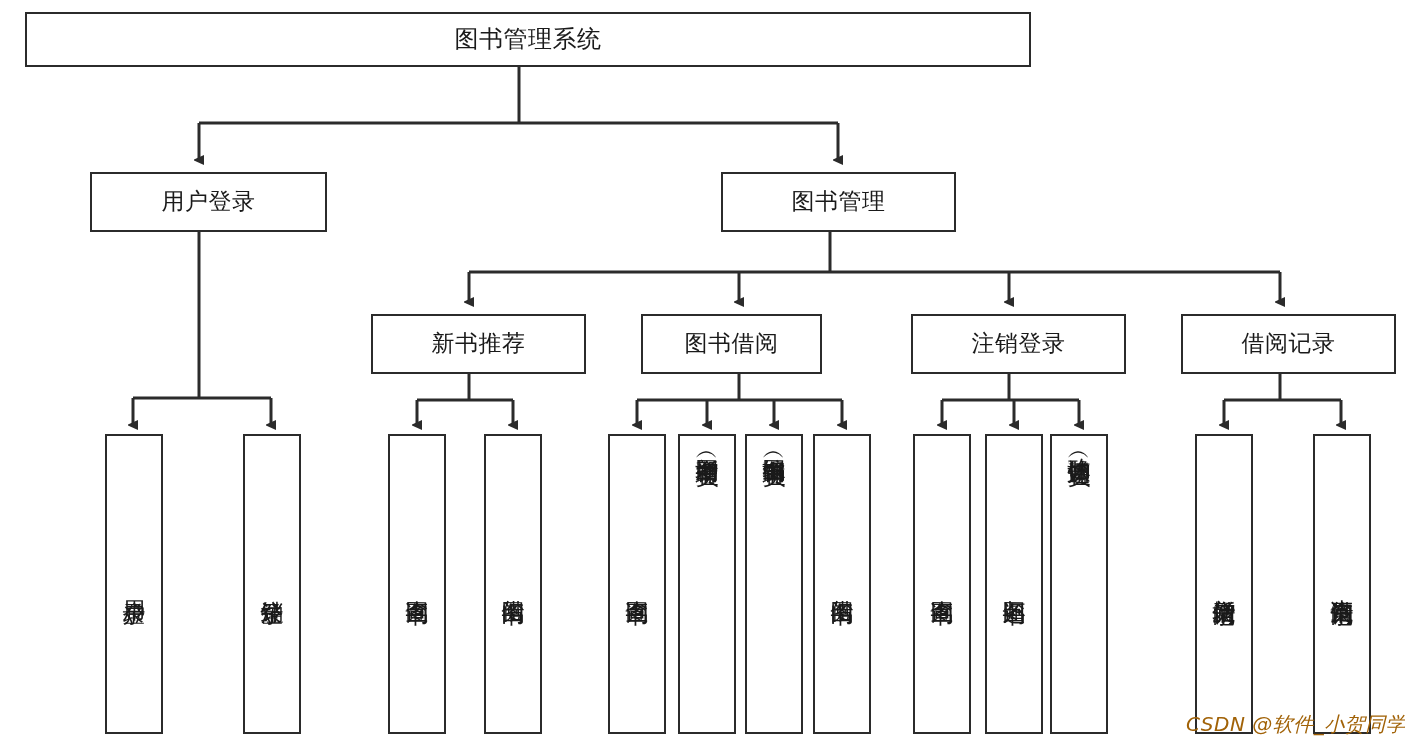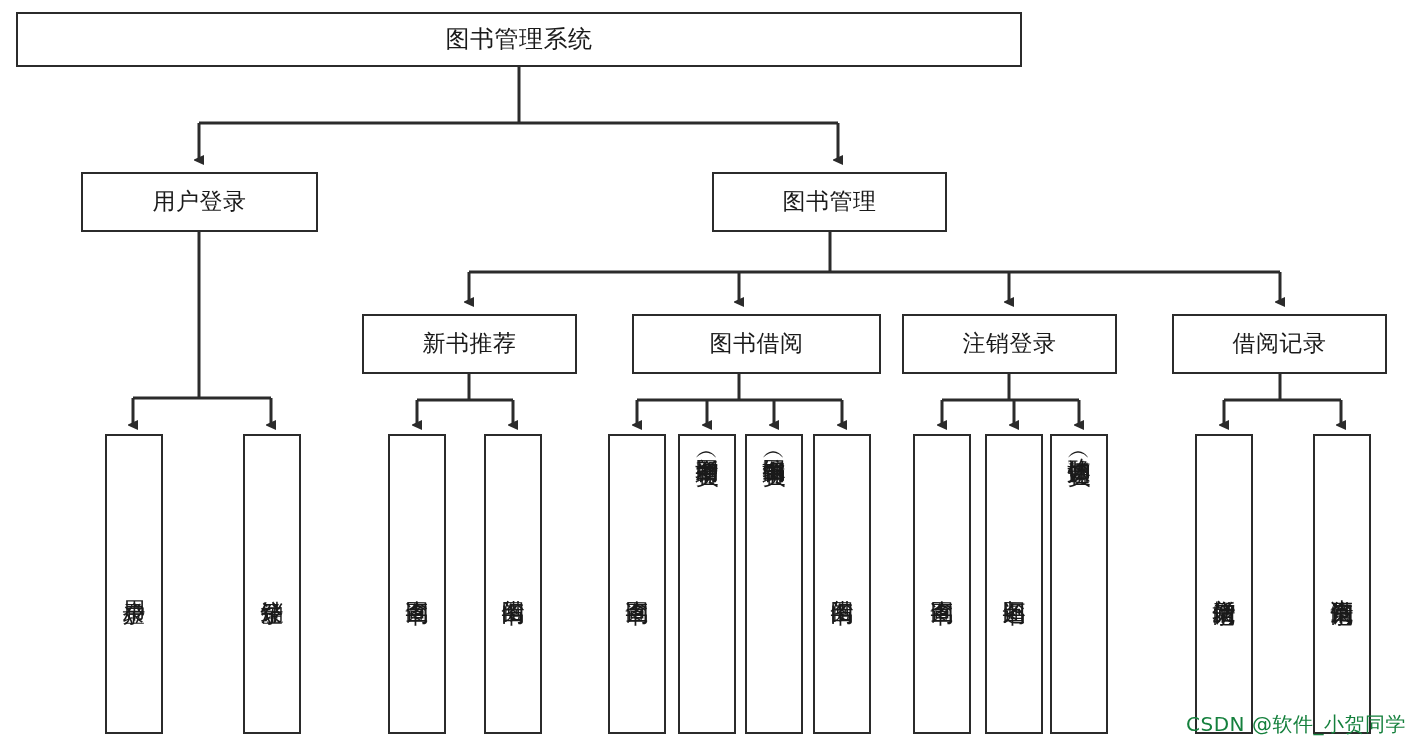--- a/index.html
+++ b/index.html
@@ -32,20 +32,21 @@
     background: #ffffff;
     display: flex;
     align-items: center;
     justify-content: center;
     color: #1a1a1a;
   }
   .node.horizontal {
     font-size: 23px;
     letter-spacing: 0.5px;
     line-height: 1.1;
+    margin-left: 9px;
   }
   .node.root {
     font-size: 24px;
   }
   .node.leaf {
     align-items: center;
     justify-content: center;
     padding: 4px 0;
   }
   .node.leaf .vtext {
@@ -58,23 +59,24 @@
     color: #1a1a1a;
   }
   .node.leaf.top-align {
     align-items: flex-start;
   }
   .watermark {
     position: absolute;
     left: 1186px;
     top: 711px;
     font-size: 20px;
-    color: #15803d;
+    color: #a16207;
     white-space: nowrap;
     letter-spacing: 0.5px;
+    font-style: italic;
   }
 </style>
 </head>
 <body>
 
 <div id="diagram-root">
 
   <svg id="edge-layer" viewBox="0 0 1405 747" width="1405" height="747">
     <defs>
       <marker id="arrow" markerWidth="10" markerHeight="10" refX="5" refY="5" orient="auto" markerUnits="userSpaceOnUse">
@@ -132,21 +134,21 @@
   <div class="node horizontal" style="left:81px; top:172px; width:237px; height:60px;">
     <span>用户登录</span>
   </div>
   <div class="node horizontal" style="left:712px; top:172px; width:235px; height:60px;">
     <span>图书管理</span>
   </div>
 
   <div class="node horizontal" style="left:362px; top:314px; width:215px; height:60px;">
     <span>新书推荐</span>
   </div>
-  <div class="node horizontal" style="left:632px; top:314px; width:249px; height:60px;">
+  <div class="node horizontal" style="left:632px; top:314px; width:181px; height:60px;">
     <span>图书借阅</span>
   </div>
   <div class="node horizontal" style="left:902px; top:314px; width:215px; height:60px;">
     <span>注销登录</span>
   </div>
   <div class="node horizontal" style="left:1172px; top:314px; width:215px; height:60px;text-align:center;">
     <span>借阅记录</span>
   </div>
 
   <div class="node leaf" style="left:105px; top:434px; width:58px; height:300px;">

